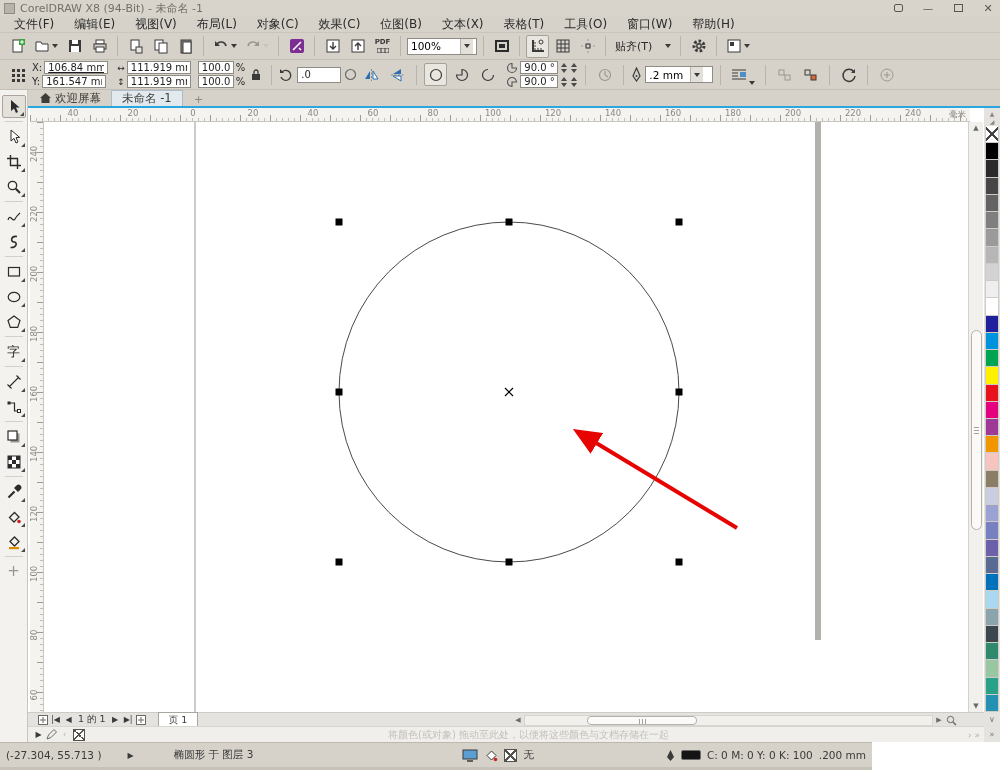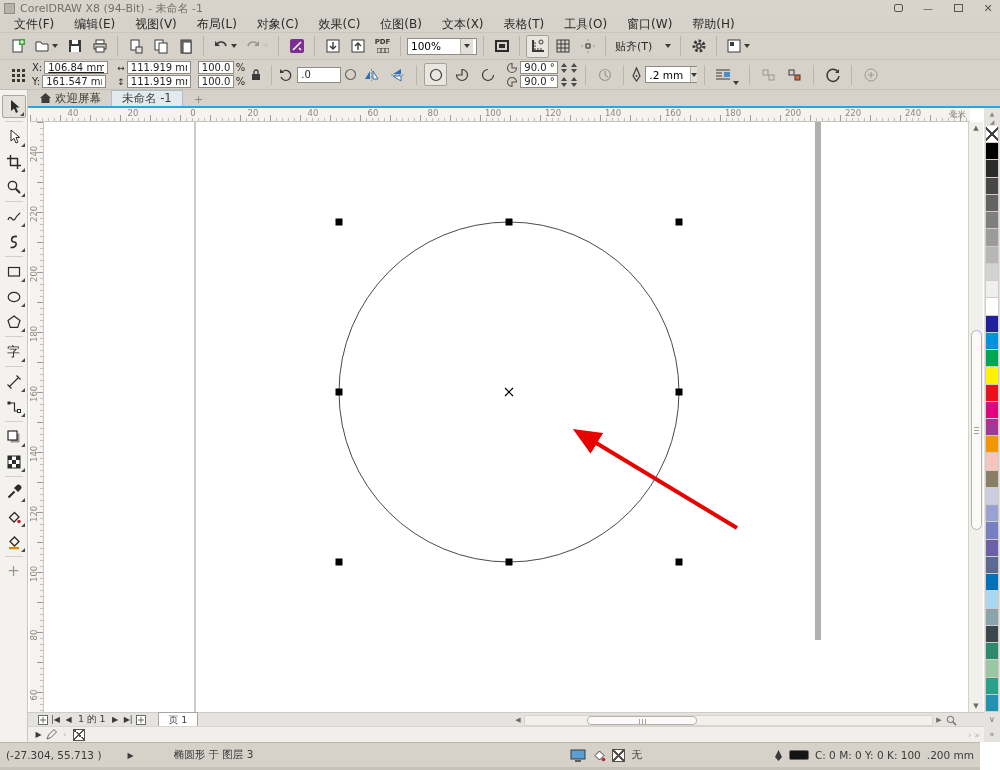--- a/index.html
+++ b/index.html
@@ -71,21 +71,21 @@
  linear-gradient(45deg,transparent 45%,#55524c 45% 55%,transparent 55%),
  linear-gradient(-45deg,transparent 45%,#55524c 45% 55%,transparent 55%),#fff}
 
 .palette{left:984px;top:108px;width:16px;height:604px;background:#e5e3df;display:flex;flex-direction:column}
 .pal-top{height:18px;display:flex;flex-direction:column;align-items:center;justify-content:center;gap:1px;color:#8a877f;font-size:6px}
 .swatches{flex:1;display:flex;flex-direction:column;padding:0 1px}
 .swatch{flex:1;border:1px solid #cfccc6;border-top:none}
 .swatch.none{background:linear-gradient(45deg,transparent 44%,#444 44% 56%,transparent 56%),linear-gradient(-45deg,transparent 44%,#444 44% 56%,transparent 56%),#fff}
 .palbtns{left:984px;top:712px;width:16px;height:30px;background:#e5e3df;display:flex;flex-direction:column;align-items:center;justify-content:space-around;font-size:8px;color:#7a776f}
 
-.statusbar{left:0;top:742px;width:980px;height:28px;background:#d6d2ca;border-top:1px solid #bcb8b0;display:flex;align-items:center;padding:0 6px;font-size:10.5px;color:#3a3a3a;border-bottom:3px solid #c6c2ba}
+.statusbar{left:0;top:742px;width:872px;height:28px;background:#d6d2ca;border-top:1px solid #bcb8b0;display:flex;align-items:center;padding:0 6px;font-size:10.5px;color:#3a3a3a;border-bottom:3px solid #c6c2ba}
 .sb-right{margin-left:auto;display:flex;align-items:center;gap:6px}
 .swatch-black{width:20px;height:10px;background:#141414;border:1px solid #6b6b6b;border-radius:2px}
 .fillbox{width:13px;height:13px;border:1px solid #55524c;background:linear-gradient(45deg,transparent 44%,#55524c 44% 56%,transparent 56%),linear-gradient(-45deg,transparent 44%,#55524c 44% 56%,transparent 56%),#fff}
 svg.ic{display:block}
 </style>
 </head>
 <body>
 
 <div class="abs titlebar">
   <span class="app-icon"></span>
@@ -391,21 +391,21 @@
         <path d="M8 8V4M8 8l3 2" stroke="#3a3a3a" stroke-width="1.2"></path>
       </svg>
     </span>
   <span class="vsep"></span>
   <span>
       <svg class="ic" width="11" height="15">
         <path d="M5.5 1L9 9l-3.5 5L2 9z" fill="none" stroke="#3a3a3a" stroke-width="1.2"></path>
         <circle cx="5.5" cy="9" r="1" fill="#3a3a3a"></circle>
       </svg>
     </span>
-  <span class="combo" style="width:52px">
+  <span class="combo" style="width:68px">
     <input style="width: 44px;" value=".2 mm">
     <span class="cbtn">
         <span class="caret"></span>
       </span>
   </span>
   <span class="vsep"></span>
   <span class="tbtn">
       <svg class="ic" width="16" height="14">
         <path d="M1 2h14M1 5h6M1 8h6M1 11h14" stroke="#3a3a3a"></path>
         <rect x="9" y="4" width="6" height="5" fill="#4a90c4"></rect>
@@ -683,20 +683,21 @@
 
 <div class="abs bottomrow2">
   <span class="navbtn" style="margin-left:4px" style2="">▶</span>
   <span class="navbtn">
       <svg class="ic" width="11" height="11">
         <path d="M1 10l1.5-4L8 .5 10.5 3 5 8.5z" fill="none" stroke="#6b6b66"></path>
       </svg>
     </span>
   <span class="navbtn" style="color:#b3b0a8">‹</span>
   <span class="xswatch" style="margin-left:2px"></span>
+  <span class="hint">将颜色(或对象) 拖动至此处，以便将这些颜色与文档存储在一起</span>
   <span style="margin-left:auto;color:#b3b0a8;font-size:9px;padding-right:4px">›&nbsp;»</span>
 </div>
 
 <div class="abs palette">
   <div class="pal-top">
     <span>▲</span>
     <span>◢</span>
   </div>
   <div class="swatches" id="swatches">
       <div class="swatch none"></div>

